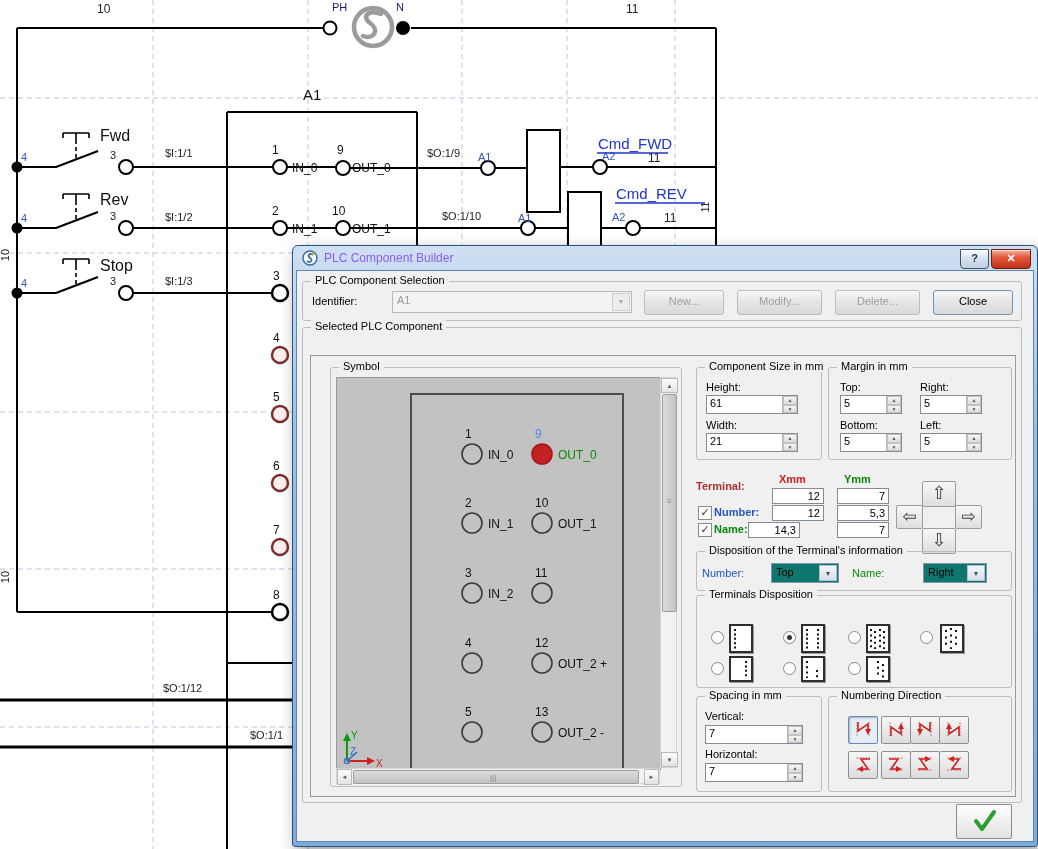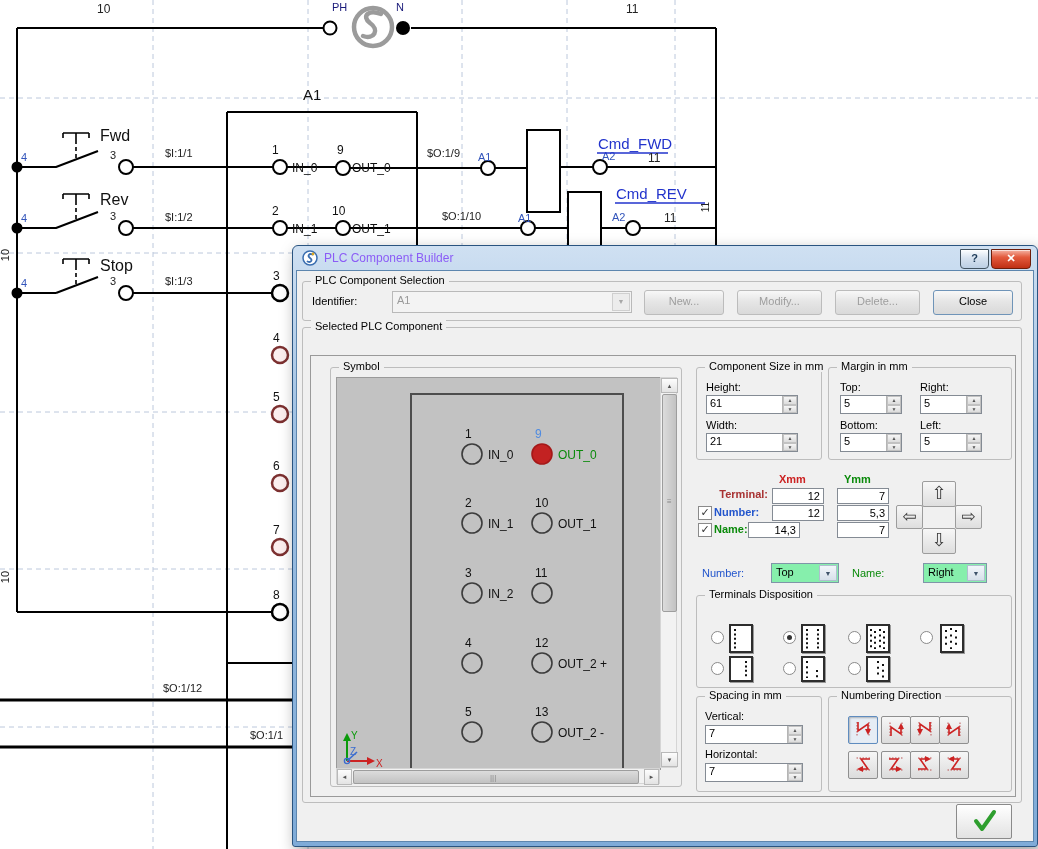--- a/index.html
+++ b/index.html
@@ -22,21 +22,21 @@
   .lbl{position:absolute;font-size:11px;white-space:nowrap}
   .btn{position:absolute;height:23px;border:1px solid #a9a9a9;border-radius:3px;
        background:linear-gradient(#f8f8f8,#e6e6e6 45%,#d9d9d9);text-align:center;line-height:21px;font-size:11px}
   .btn.dis{color:#9e9e9e;border-color:#bcbcbc}
   .edit{position:absolute;background:#fff;border:1px solid #848b94;font-size:11px}
   .edit .val{position:absolute;left:3px;top:1px;right:16px}
   .edit.ra .val{text-align:right;right:3px;left:3px}
   .spin{position:absolute;right:0;top:0;bottom:0;width:14px;border-left:1px solid #b5b5b5}
   .spin div{height:50%;background:linear-gradient(#f6f6f6,#dcdcdc);border:1px solid #c2c2c2;
             font-size:5px;line-height:7px;text-align:center;color:#555;box-sizing:border-box}
-  .combo{position:absolute;background:#86efac;border:1px solid #7f95a8;font-size:11px}
+  .combo{position:absolute;background:#0f766e;border:1px solid #7f95a8;font-size:11px}
   .combo .val{position:absolute;left:4px;top:2px}
   .cArr{position:absolute;right:1px;top:1px;bottom:1px;width:16px;background:linear-gradient(#f2f6fa,#d7e0ea);
         border:1px solid #aebfce;text-align:center;font-size:7px;line-height:15px;color:#3f536a}
   .combo.dis{background:#f3f3f3;border-color:#b9b9b9;color:#9a9a9a}
   .combo.dis .cArr{background:#ececec;color:#a7a7a7;border-color:#cfcfcf}
   .cb{position:absolute;width:12px;height:12px;background:#fff;border:1px solid #8a8a8a;
       font-size:11px;line-height:11px;text-align:center;color:#333}
   .radio{position:absolute;width:11px;height:11px;border:1px solid #8a8a8a;border-radius:50%;background:#fff}
   .radio.on::after{content:"";position:absolute;left:3px;top:3px;width:5px;height:5px;border-radius:50%;background:#333}
   .tab{display:inline-block;height:18px;line-height:18px;padding:0 7px;border:1px solid #9a9a9a;border-bottom:none;
@@ -339,21 +339,21 @@
   <div class="edit" style="left:628px;top:188px;width:60px;height:17px">
     <span class="val">5</span>
     <span class="spin">
         <div>▲</div>
         <div>▼</div>
       </span>
   </div>
 
   <span class="hdr" style="left:487px;top:228px;color:#cc2222">Xmm</span>
   <span class="hdr" style="left:552px;top:228px;color:#0a8a0a">Ymm</span>
-  <span class="hdr" style="left:404px;top:243px;width:72px;text-align:right;color:#a83232">Terminal:</span>
+  <span class="hdr" style="left:404px;top:235px;width:72px;color:#a83232">Terminal:</span>
   <div class="edit ra" style="left:480px;top:243px;width:50px;height:14px">
       <span class="val">12</span>
     </div>
   <div class="edit ra" style="left:545px;top:243px;width:50px;height:14px">
       <span class="val">7</span>
     </div>
   <div class="cb" style="left:406px;top:261px">✓</div>
   <span class="hdr" style="left:422px;top:261px;color:#2255cc">Number:</span>
   <div class="edit ra" style="left:480px;top:260px;width:50px;height:14px">
       <span class="val">12</span>
@@ -367,20 +367,23 @@
       <span class="val">14,3</span>
     </div>
   <div class="edit ra" style="left:545px;top:277px;width:50px;height:14px">
       <span class="val">7</span>
     </div>
   <div class="abtn" style="left:630px;top:236px;width:32px;height:24px;font-size:18px;line-height:23px"><span>⇧</span></div>
   <div class="abtn" style="left:604px;top:260px;width:25px;height:22px;font-size:17px;line-height:21px"><span>⇦</span></div>
   <div class="abtn" style="left:663px;top:260px;width:25px;height:22px;font-size:17px;line-height:21px"><span>⇨</span></div>
   <div class="abtn" style="left:630px;top:283px;width:32px;height:24px;font-size:18px;line-height:23px"><span>⇩</span></div>
 
+  <div class="grp" style="left:404px;top:306px;width:314px;height:38px">
+    <span class="glab">Disposition of the Terminal's information</span>
+  </div>
   <span class="lbl" style="left:410px;top:322px;color:#2255cc">Number:</span>
   <div class="combo" style="left:479px;top:318px;width:66px;height:18px">
     <span class="val">Top</span>
     <span class="cArr">▼</span>
   </div>
   <span class="lbl" style="left:560px;top:322px;color:#0a8a0a">Name:</span>
   <div class="combo" style="left:631px;top:318px;width:62px;height:18px">
     <span class="val">Right</span>
     <span class="cArr">▼</span>
   </div>

